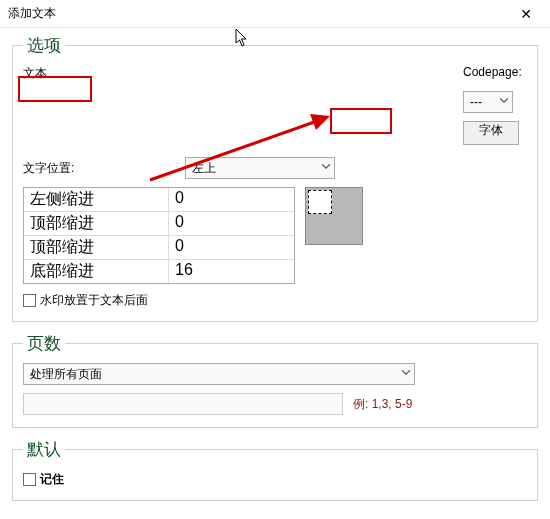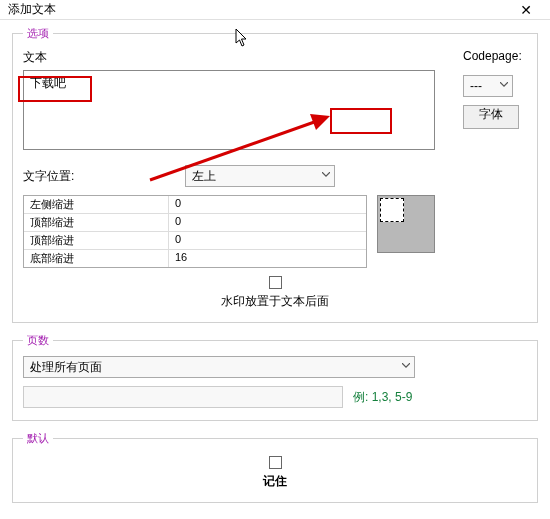--- a/index.html
+++ b/index.html
@@ -11,21 +11,21 @@
       height: 519px;
       overflow: hidden;
       color: #000;
     }
     .titlebar {
       display: flex;
       justify-content: space-between;
       align-items: center;
       padding: 4px 8px;
       border-bottom: 1px solid #e0e0e0;
-      height: 20px;
+      height: 28px;
     }
     .close-btn {
       width: 32px;
       height: 20px;
       display: flex;
       align-items: center;
       justify-content: center;
       cursor: pointer;
       font-size: 14px;
       font-family: Arial, sans-serif;
@@ -39,22 +39,22 @@
     }
     .content { padding: 6px 12px; }
     fieldset {
       border: 1px solid #d0d0d0;
       margin-bottom: 10px;
       padding: 8px 10px 12px 10px;
       position: relative;
     }
     legend {
       padding: 0 4px;
-      font-size: 11px;
-      color: #a21caf;
+      font-size: 17px;
+      color: #14532d;
     }
     .row { display: flex; gap: 12px; margin-bottom: 6px; }
     .label { font-size: 12px; margin-bottom: 4px; display: block; }
     .text-input-wrap { flex: 1; position: relative; }
     .red-box {
       position: absolute;
       border: 2px solid #d40000;
       z-index: 10;
       pointer-events: none;
     }
@@ -99,22 +99,22 @@
       font-size: 12px;
       cursor: pointer;
       width: 56px;
     }
     .pos-row { display: flex; align-items: center; gap: 12px; margin: 12px 0 8px 0; }
     .pos-label { width: 150px; }
     .pos-select { flex: 0 0 150px; }
     .indent-wrap { display: flex; gap: 10px; align-items: flex-start; }
     .indent-table {
       border: 1px solid #aaa;
-      width: 344px;
-      font-size: 11px;
+      width: 272px;
+      font-size: 16px;
     }
     .indent-table .trow {
       display: flex;
       border-bottom: 1px solid #ddd;
     }
     .indent-table .trow:last-child { border-bottom: none; }
     .indent-table .tcell-label {
       width: 145px;
       padding: 1px 6px;
       border-right: 1px solid #ddd;
@@ -138,39 +138,38 @@
       height: 24px;
       background: #fff;
       border: 1px dashed #000;
     }
     .checkbox-row {
       display: flex;
       align-items: center;
       gap: 4px;
       margin-top: 8px;
       font-size: 12px;
-      flex-direction: column;
     }
     .checkbox {
       width: 13px;
       height: 13px;
       border: 1px solid #666;
       background: #fff;
       display: inline-block;
     }
     .pages-select { width: 392px; margin-bottom: 8px; }
     .pages-input-row { display: flex; gap: 10px; align-items: center; }
     .pages-input {
       width: 320px;
       height: 22px;
       border: 1px solid #ccc;
       background: #f8f8f8;
       padding: 0 6px;
     }
-    .hint { color: #15803d; font-size: 12px; }
+    .hint { color: #7f1d1d; font-size: 12px; }
     .arrow-svg {
       position: absolute;
       left: 140px;
       top: 100px;
       z-index: 50;
       pointer-events: none;
     }
   </style>
 </head>
 <body>
@@ -195,21 +194,20 @@
 </svg>
 
 <div class="content">
 
   <fieldset>
     <legend>选项</legend>
 
     <div class="row">
       <div class="text-input-wrap">
         <span class="label">文本</span>
-        <textarea class="textarea-box" style="">下载吧</textarea>
       </div>
       <div class="right-col">
         <span class="label">Codepage:</span>
         <div class="select-box small">
           <span>---</span>
           <span class="chevron">
             <svg viewBox="0 0 10 6" width="8" height="5">
                 <path d="M0 0 L5 5 L10 0" fill="none" stroke="#555" stroke-width="1.5"></path>
               </svg>
           </span>

